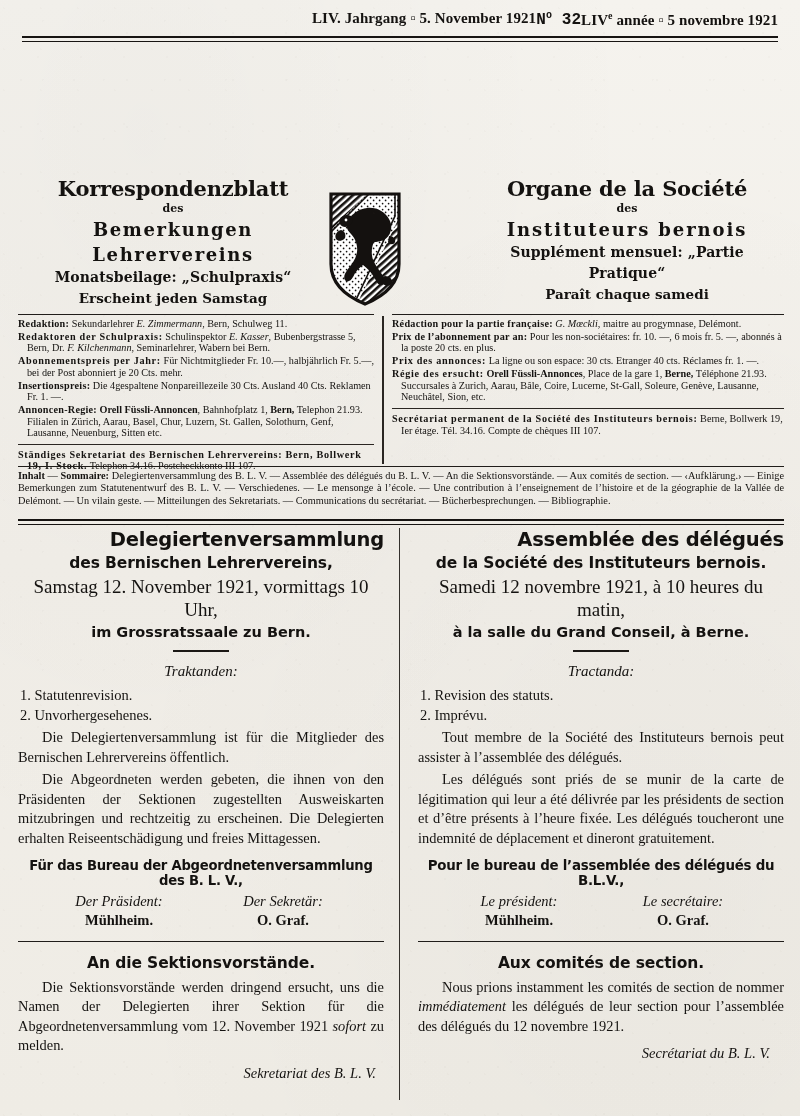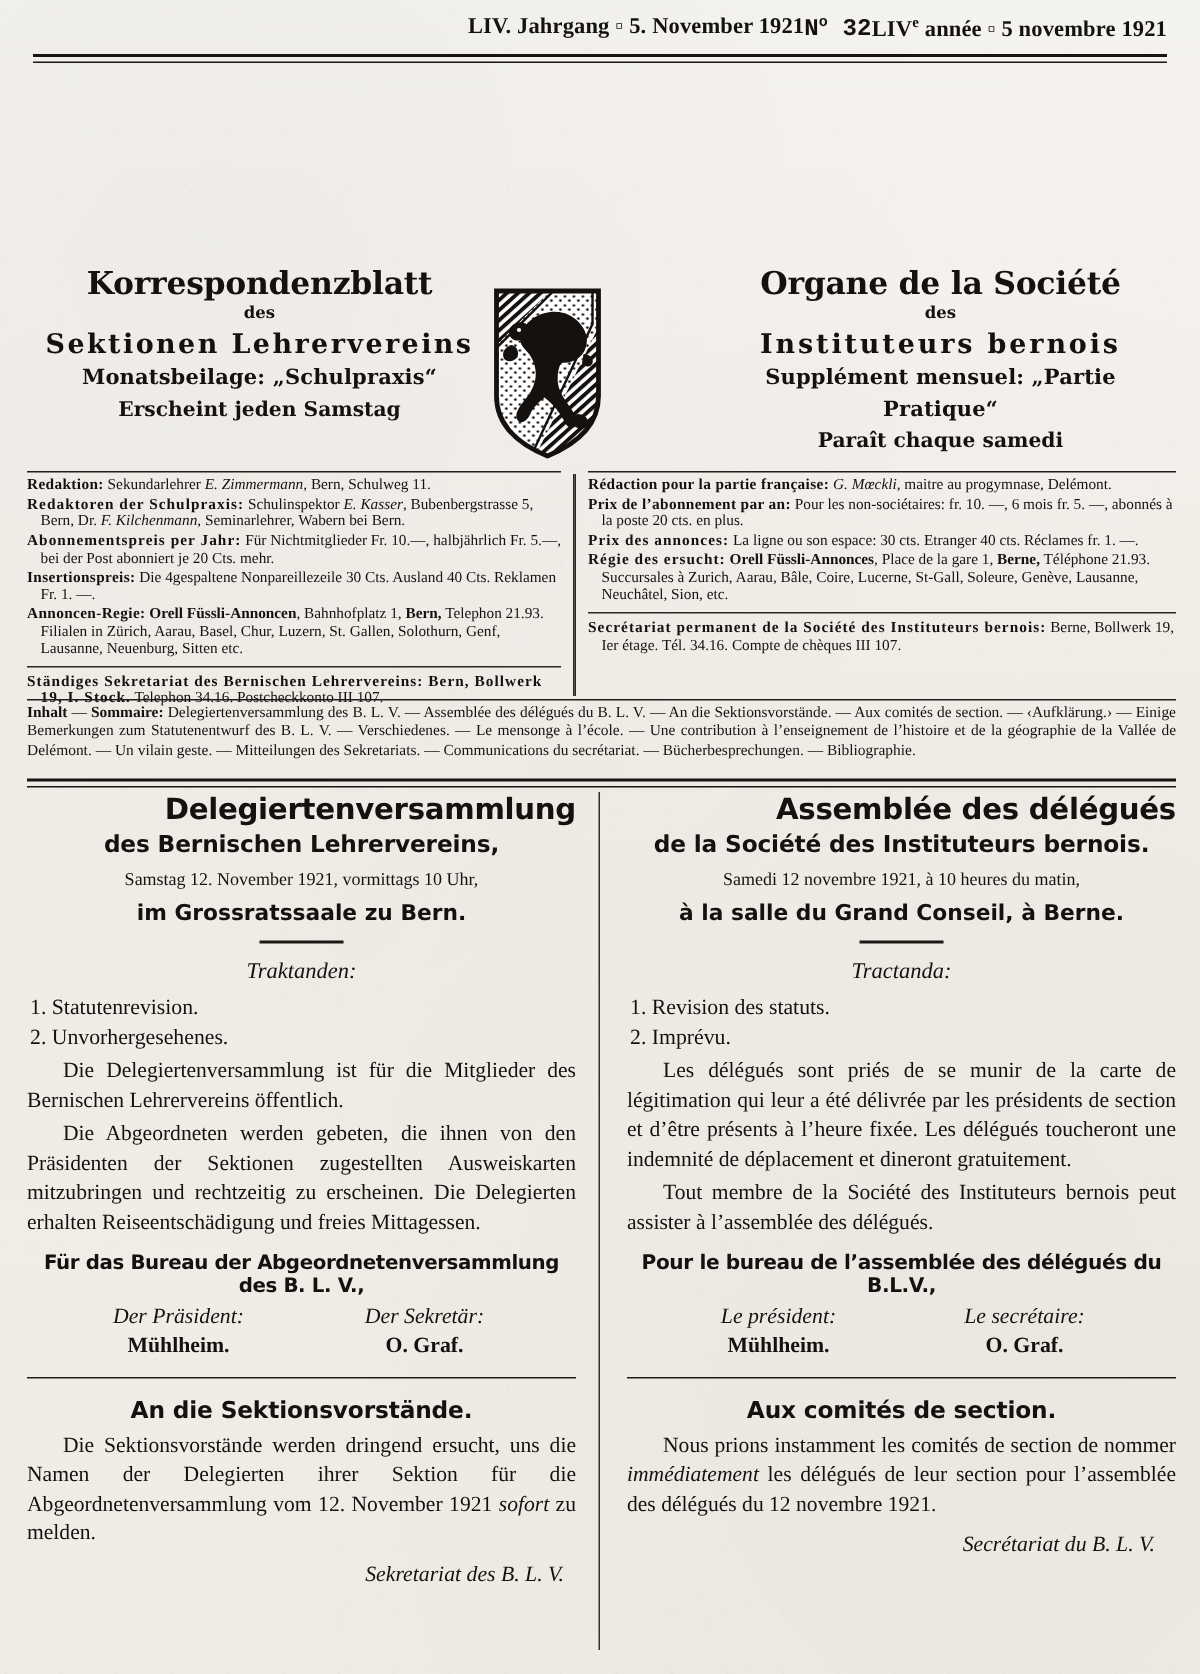--- a/index.html
+++ b/index.html
@@ -98,21 +98,21 @@
 
   .hdline{
     font-family:"DejaVu Sans",sans-serif;font-weight:bold;
     font-size:19.5px;line-height:24px;text-align:right;letter-spacing:-.2px;
   }
   .hdline2{
     font-family:"DejaVu Sans",sans-serif;font-weight:bold;
     font-size:15.5px;line-height:23px;text-align:center;letter-spacing:-.1px;
   }
   .hdline3{
-    font-size:12px;line-height:23px;text-align:center;
+    font-size:19px;line-height:23px;text-align:center;
   }
   .hdline4{
     font-family:"DejaVu Sans",sans-serif;font-weight:bold;
     font-size:14.5px;line-height:22px;text-align:center;
   }
   .shortrule{width:56px;height:0;border-top:2px solid #1b1815;margin:7px auto 8px auto;}
   .tract{font-style:italic;font-size:15px;text-align:center;line-height:22px;margin-bottom:3px;}
   .item{font-size:14.5px;line-height:20px;margin-left:2px;}
   .para{font-size:14.4px;line-height:19.6px;text-align:justify;text-indent:24px;margin-top:3px;}
   .para i{font-style:italic;}
@@ -150,21 +150,21 @@
     <span class="mid"><span>N</span><sup>o</sup> <span>32</span></span>
     <span><span>LIV</span><sup>e</sup><span> année ▫ 5 novembre 1921</span></span>
   </div>
   <div class="rule-double" style="top:36px;"></div>
 
 
   <div class="subrow">
     <div class="subcol left">
       <div class="s1">Korrespondenzblatt</div>
       <div class="s2">des</div>
-      <div class="s3">Sektionen Lehrervereins</div>
+      <div class="s3">Bemerkungen Lehrervereins</div>
       <div class="s4">Monatsbeilage: „Schulpraxis“</div>
       <div class="s5">Erscheint jeden Samstag</div>
     </div>
     <div class="subcol right">
       <div class="s1">Organe de la Société</div>
       <div class="s2">des</div>
       <div class="s3 fr">Instituteurs bernois</div>
       <div class="s4">Supplément mensuel: „Partie Pratique“</div>
       <div class="s5">Paraît chaque samedi</div>
     </div>
@@ -276,22 +276,22 @@
 
     <div class="col right">
       <div class="hdline">Assemblée des délégués</div>
       <div class="hdline2">de la Société des Instituteurs bernois.</div>
       <div class="hdline3">Samedi 12 novembre 1921, à 10 heures du matin,</div>
       <div class="hdline4">à la salle du Grand Conseil, à Berne.</div>
       <div class="shortrule"></div>
       <div class="tract">Tractanda:</div>
       <div class="item">1. Revision des statuts.</div>
       <div class="item">2. Imprévu.</div>
+      <div class="para">Tout membre de la Société des Instituteurs bernois peut assister à l’assemblée des délégués.</div>
       <div class="para">Les délégués sont priés de se munir de la carte de légitimation qui leur a été délivrée par les présidents de section et d’être présents à l’heure fixée. Les délégués toucheront une indemnité de déplacement et dineront gratuitement.</div>
-      <div class="para">Tout membre de la Société des Instituteurs bernois peut assister à l’assemblée des délégués.</div>
       <div class="signline fr">Pour le bureau de l’assemblée des délégués du B.L.V.,</div>
       <div class="roles">
         <div class="slot">
           <div class="role">Le président:</div>
           <div class="name">Mühlheim.</div>
         </div>
         <div class="slot">
           <div class="role">Le secrétaire:</div>
           <div class="name">O. Graf.</div>
         </div>

